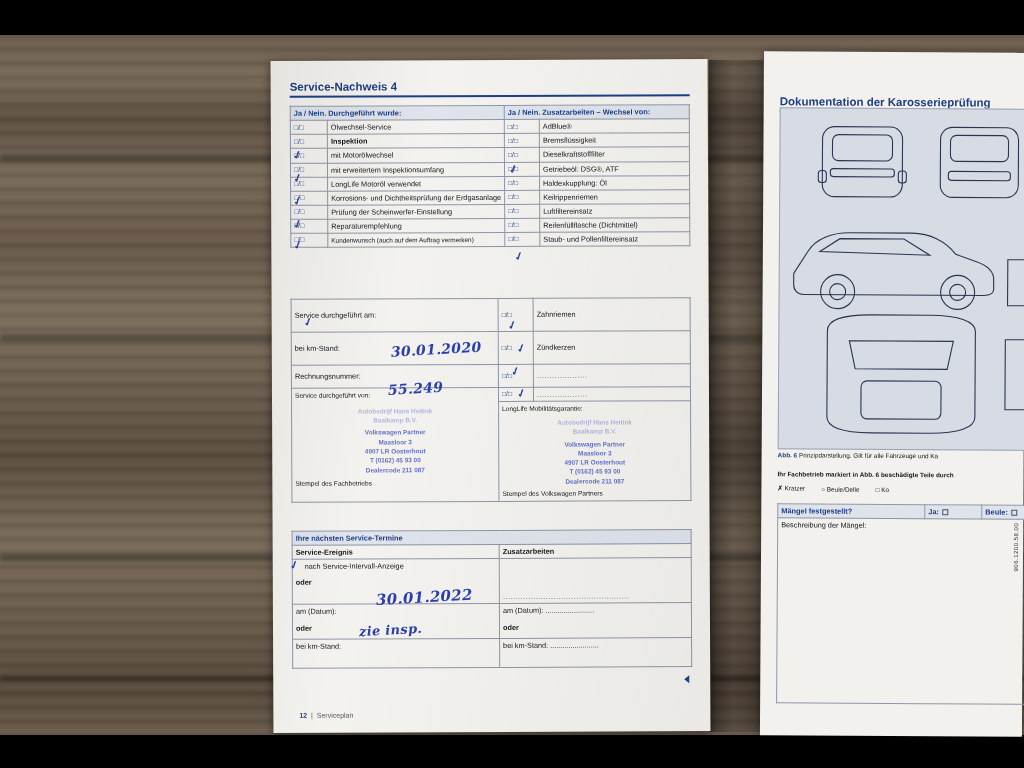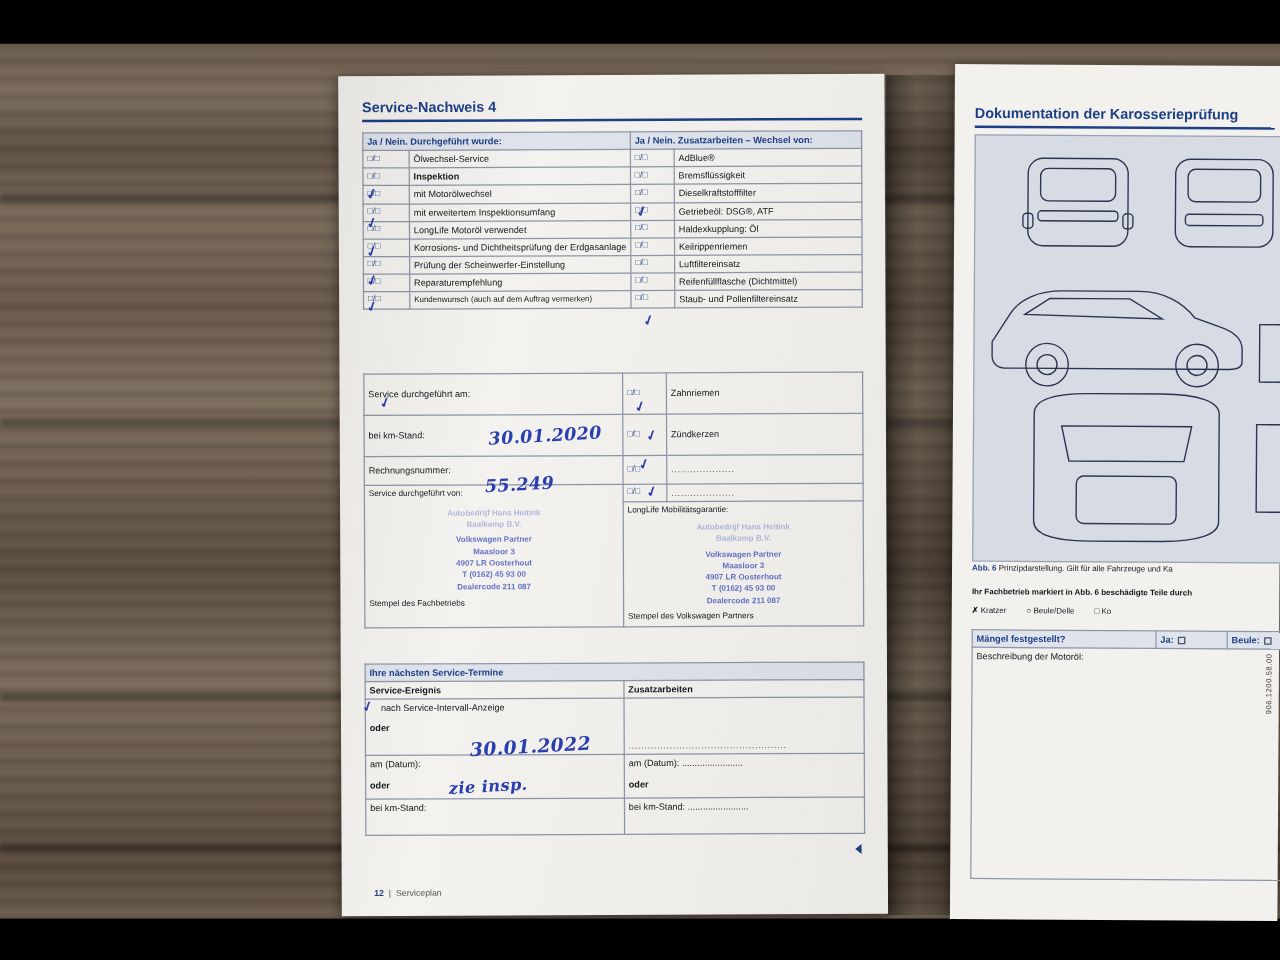--- a/index.html
+++ b/index.html
@@ -270,21 +270,21 @@
 
     <span class="hw" style="left:119px;top:281px;font-size:14px">30.01.2020</span>
     <span class="hw" style="left:116px;top:320px;font-size:14px">55.249</span>
     <span class="hw" style="left:103px;top:528px;font-size:15px">30.01.2022</span>
     <span class="hw" style="left:86px;top:562px;font-size:13px">zie insp.</span>
 
   </div>
 
   <div class="page-right">
 
-    <div style="position:absolute;left:16px;top:34px;width:240px;">
+    <div style="position:absolute;left:16px;top:44px;width:240px;">
       <h1 class="title">Dokumentation der Karosserieprüfung</h1>
       <div class="rule"></div>
     </div>
 
     <div class="carbox" style="left:16px;top:56px;width:246px;height:340px;">
       <svg width="246" height="340" viewBox="0 0 246 340">
         <g fill="none" stroke="#2a3550" stroke-width="1.1">
 
           <rect x="42" y="18" width="80" height="70" rx="12"></rect>
           <rect x="52" y="26" width="60" height="26" rx="6"></rect>
@@ -344,21 +344,21 @@
             <span>Ja:</span>
             <span class="cb"></span>
           </td>
           <td>
             <span>Beule:</span>
             <span class="cb"></span>
           </td>
         </tr>
         <tr>
           <td colspan="3" style="height:180px;vertical-align:top">
-            <span>Beschreibung der Motoröl:</span>
+            <span>Beschreibung der Mängel:</span>
           </td>
         </tr>
       </tbody>
         </table>
     </div>
 
     <div class="sidecode">906.1200.58.00</div>
   </div>
 
 </div>

